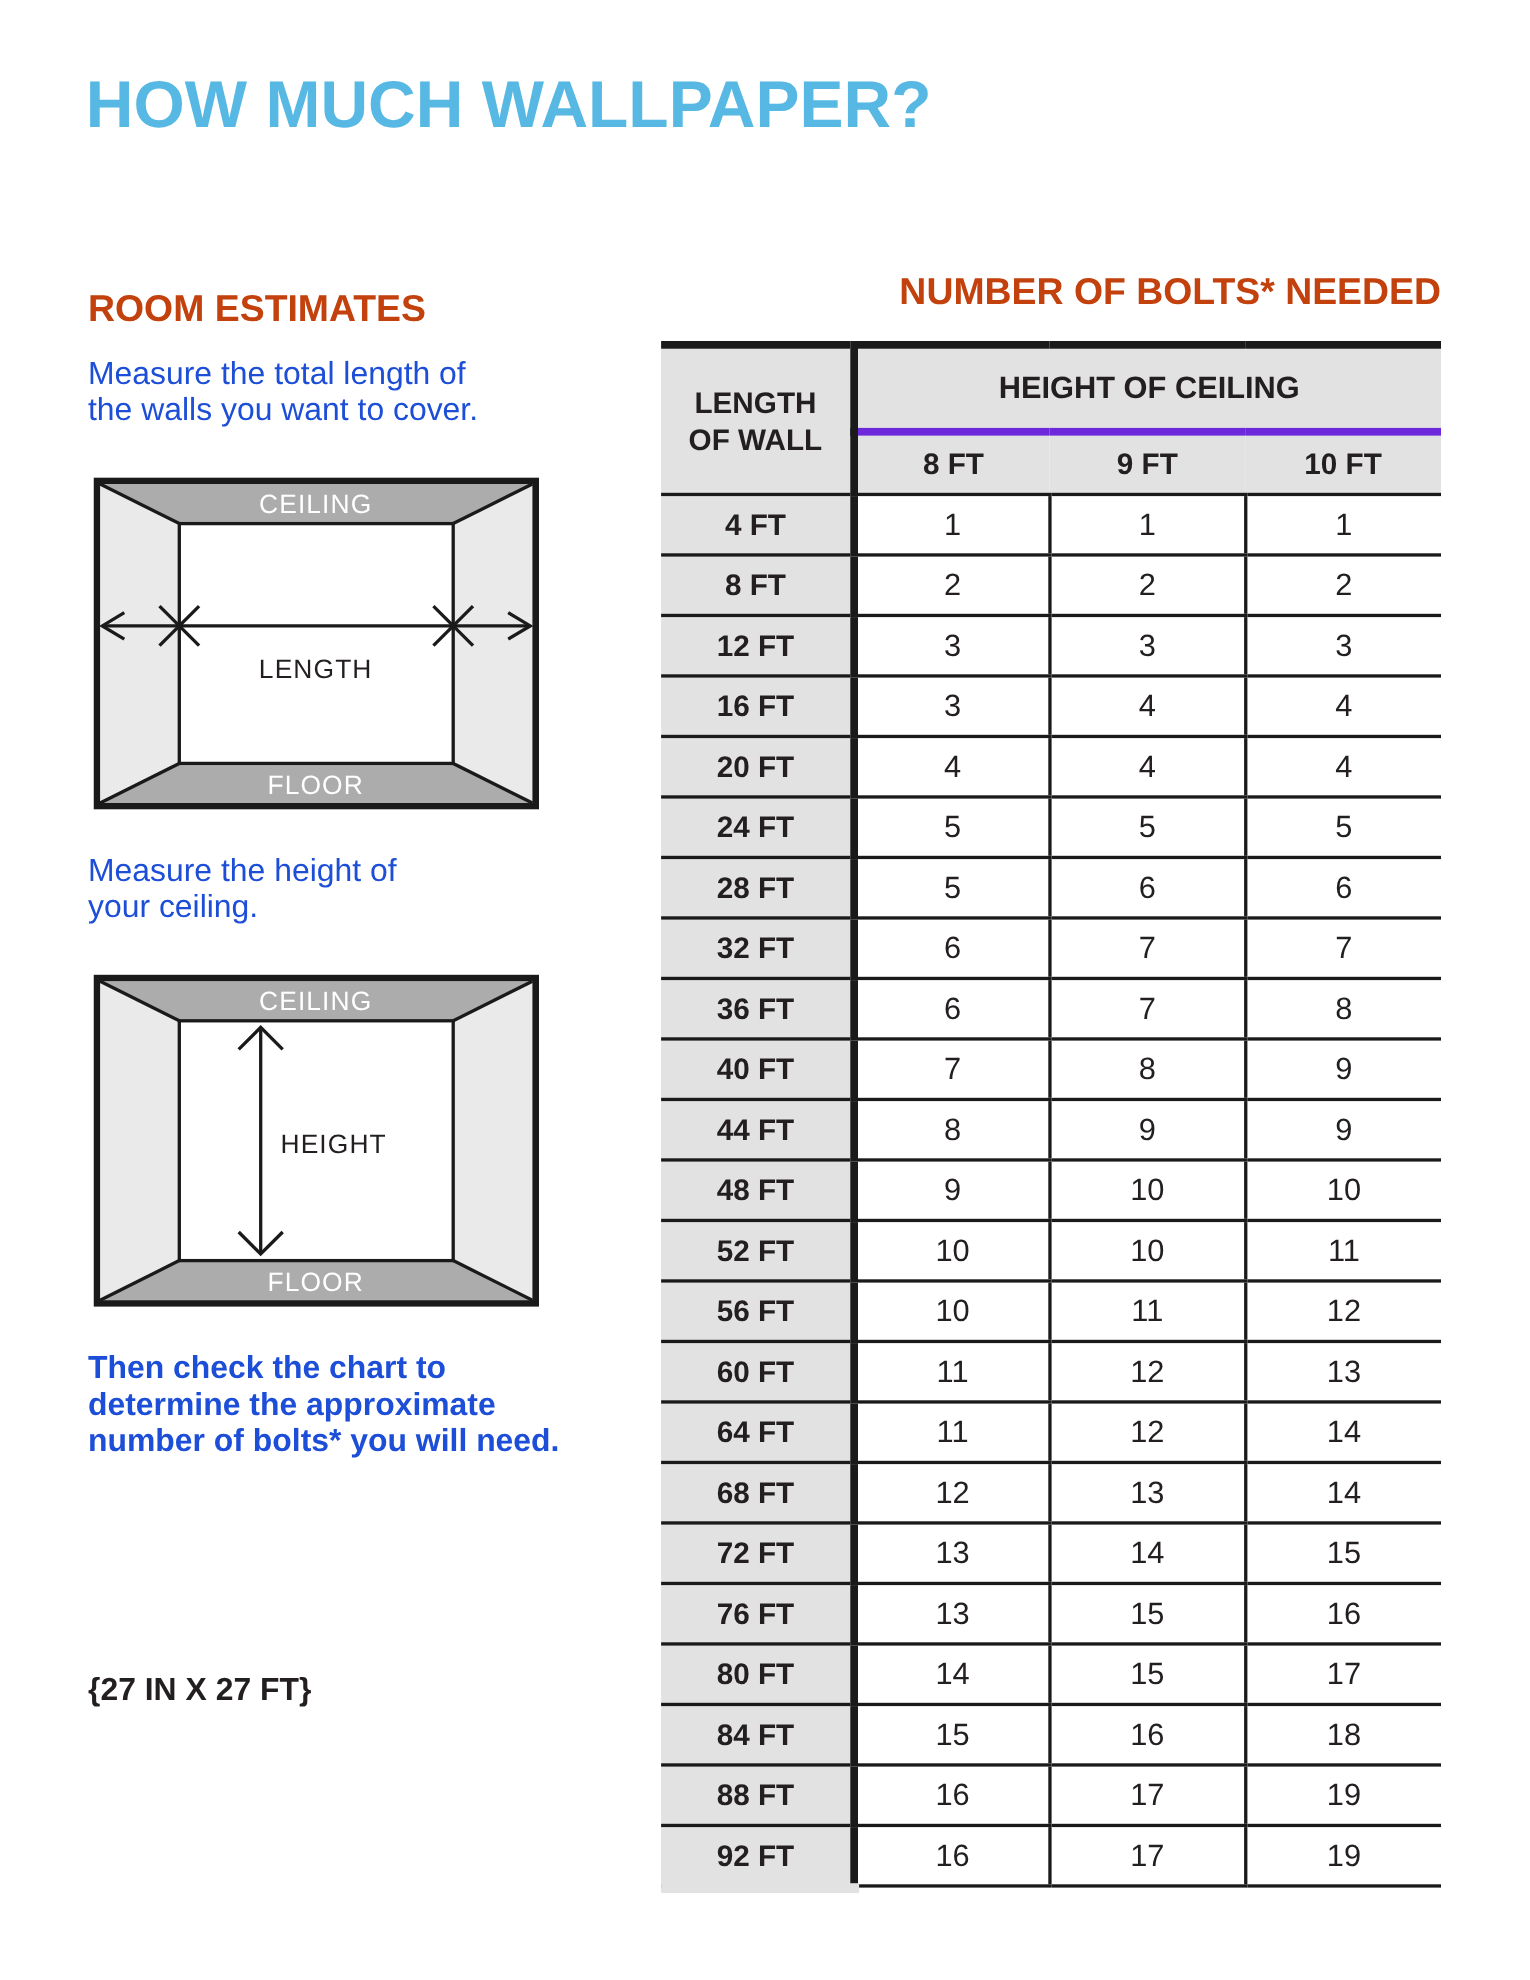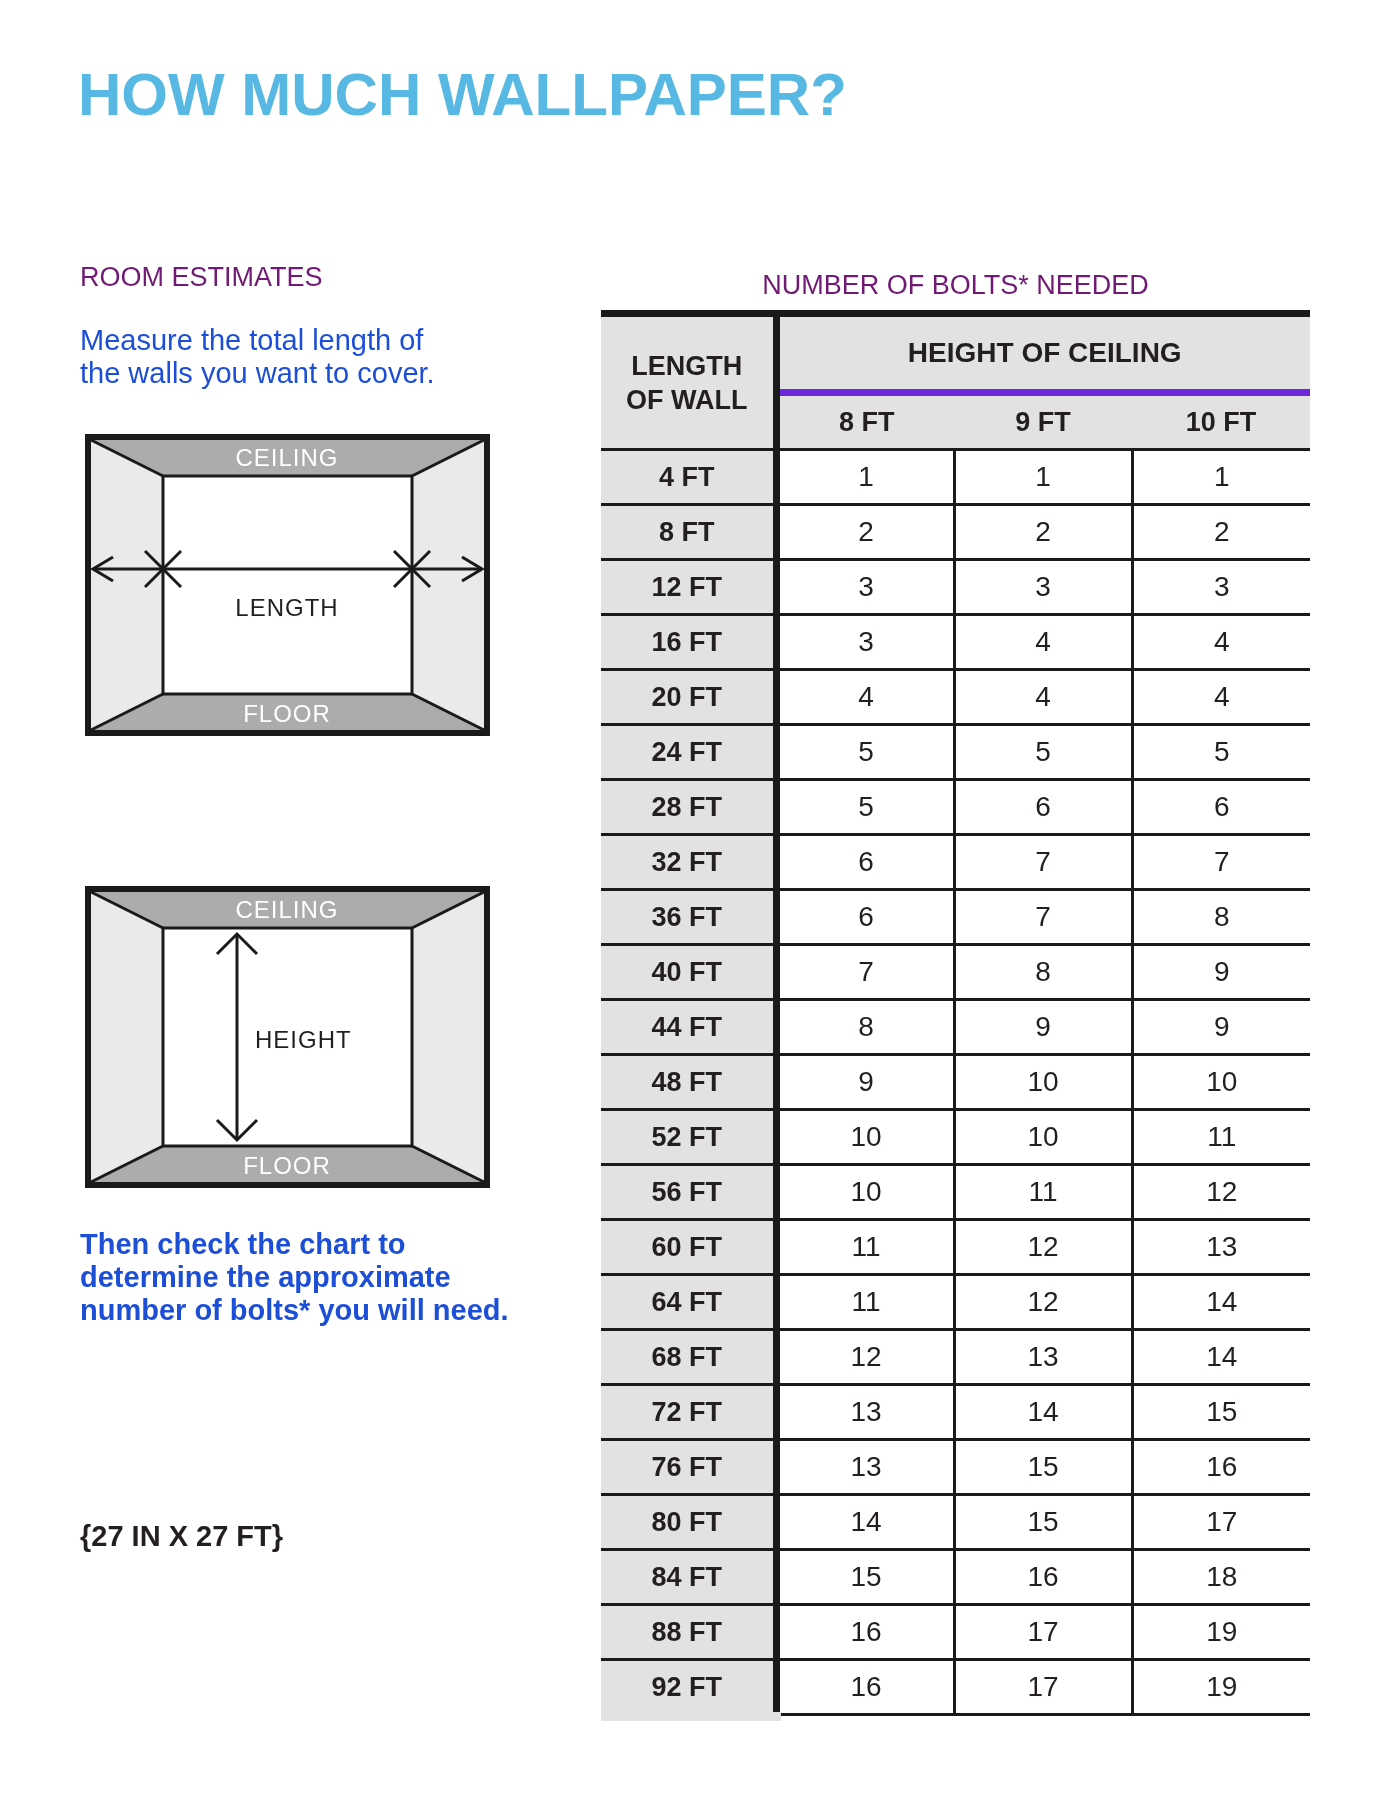--- a/index.html
+++ b/index.html
@@ -11,24 +11,24 @@
     color:#231f20;
     overflow:hidden;
   }
   .abs{position:absolute;}
   .page-title{
     left:78px;top:60px;
     font-size:60px;font-weight:bold;color:#56b8e3;
     letter-spacing:0px;
   }
   .section-heading{
-    font-size:27px;font-weight:normal;color:#701a75;
+    font-size:34px;font-weight:bold;color:#c2410c;
   }
   .room-heading{left:80px;top:262px;}
-  .table-heading{left:601px;top:270px;width:709px;text-align:center;}
+  .table-heading{left:601px;top:246px;width:709px;text-align:right;}
   .body-text{
     font-size:29px;line-height:33px;color:#1d4ed8;
   }
   .para1{left:80px;top:324px;}
   .para2{left:80px;top:776px;}
   .para3{left:80px;top:1228px;font-weight:bold;}
   .diagram{width:405px;height:228px;}
   .diagram1{left:85px;top:434px;}
   .diagram2{left:85px;top:886px;}
   .footnote{
@@ -116,20 +116,24 @@
         <line x1="60" y1="153" x2="96" y2="117"></line>
         <line x1="309" y1="117" x2="345" y2="153"></line>
         <line x1="309" y1="153" x2="345" y2="117"></line>
       </g>
       <text x="202" y="32" text-anchor="middle" font-size="24" letter-spacing="1" fill="#ffffff">CEILING</text>
       <text x="202" y="288" text-anchor="middle" font-size="24" letter-spacing="1" fill="#ffffff">FLOOR</text>
       <text x="202" y="182" text-anchor="middle" font-size="24" letter-spacing="1" fill="#231f20">LENGTH</text>
     </svg>
   </div>
 
+  <div class="abs body-text para2">
+    <div>Measure the height of</div>
+    <div>your ceiling.</div>
+  </div>
 
   <div class="abs diagram diagram2">
     <svg width="405" height="302" viewBox="0 0 405 302">
       <polygon points="6,6 78,42 78,260 6,296" fill="#eaeaea"></polygon>
       <polygon points="399,6 327,42 327,260 399,296" fill="#eaeaea"></polygon>
       <polygon points="6,6 399,6 327,42 78,42" fill="#acacac"></polygon>
       <polygon points="6,296 399,296 327,260 78,260" fill="#acacac"></polygon>
       <rect x="78" y="42" width="249" height="218" fill="#ffffff" stroke="#1a1a1a" stroke-width="3"></rect>
       <line x1="6" y1="6" x2="78" y2="42" stroke="#1a1a1a" stroke-width="3"></line>
       <line x1="399" y1="6" x2="327" y2="42" stroke="#1a1a1a" stroke-width="3"></line>

